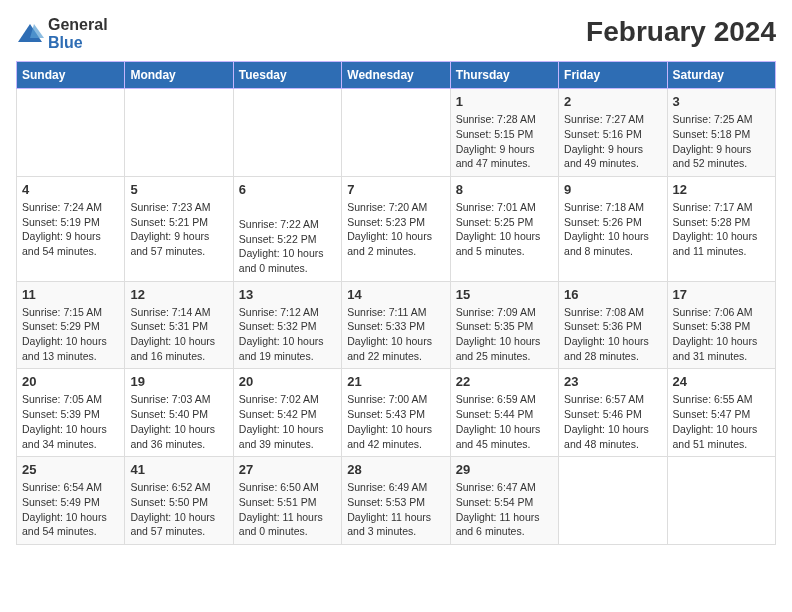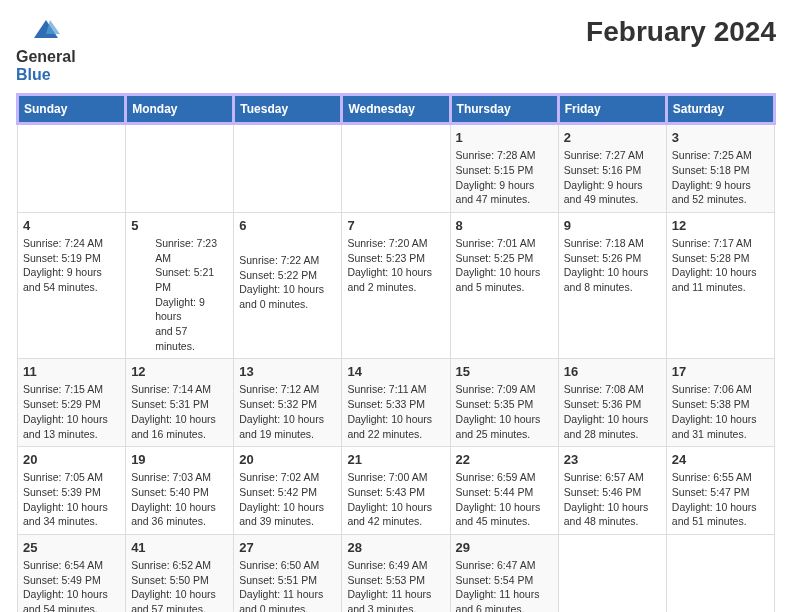--- a/index.html
+++ b/index.html
@@ -13,21 +13,20 @@
     .header {
       display: flex;
       justify-content: space-between;
       align-items: flex-start;
       margin-bottom: 10px;
     }
     .logo {
       display: flex;
       align-items: center;
       gap: 4px;
-      flex-direction: column;
     }
     .logo-text {
       display: flex;
       flex-direction: column;
       line-height: 1.1;
     }
     .logo-general {
       font-size: 16px;
       font-weight: bold;
       color: #333;
@@ -58,21 +57,21 @@
       border-collapse: collapse;
       font-size: 11px;
     }
     thead tr th {
       background: #2e6db4;
       color: #fff;
       text-align: left;
       padding: 6px 5px;
       font-size: 12px;
       font-weight: bold;
-      border: 3px solid #c4b5fd;
+      border: 1px solid #c4b5fd;
     }
     tbody tr td {
       border: 1px solid #ddd;
       vertical-align: top;
       padding: 5px;
       width: calc(100% / 7);
       min-height: 80px;
       background: #fff;
     }
     tbody tr:nth-child(odd) td {
@@ -156,21 +155,21 @@
       <tr>
         <td>
           <span class="day-num">4</span>
           <div class="day-info" style="white-space: pre-line;">Sunrise: 7:24 AM
 Sunset: 5:19 PM
 Daylight: 9 hours
 and 54 minutes.</div>
         </td>
         <td>
           <span class="day-num">5</span>
-          <div class="day-info" style="white-space: pre-line; margin-left: 24px;">Sunrise: 7:23 AM
+          <div class="day-info" style="white-space: pre-line;">Sunrise: 7:23 AM
 Sunset: 5:21 PM
 Daylight: 9 hours
 and 57 minutes.</div>
         </td>
         <td>
           <span class="day-num">6</span>
           <div class="day-info" style="white-space: pre-line; margin-top: 20px;">Sunrise: 7:22 AM
 Sunset: 5:22 PM
 Daylight: 10 hours
 and 0 minutes.</div>

